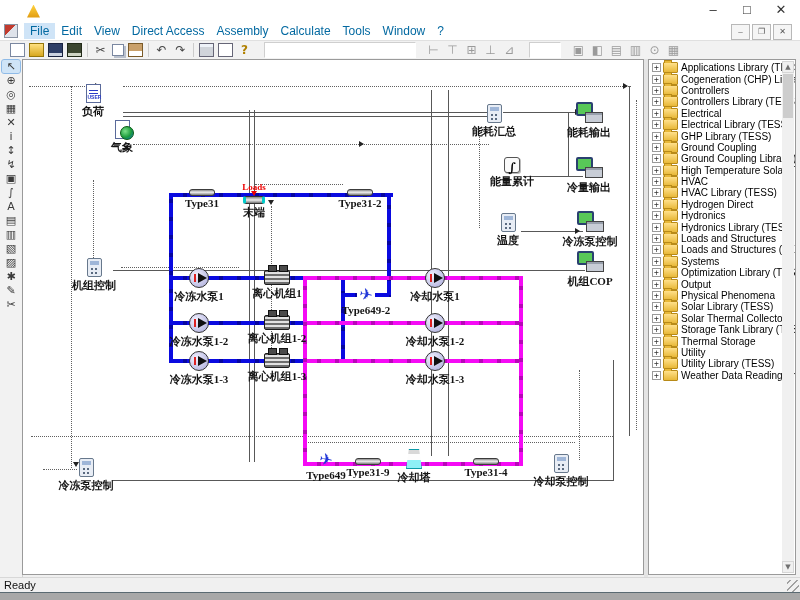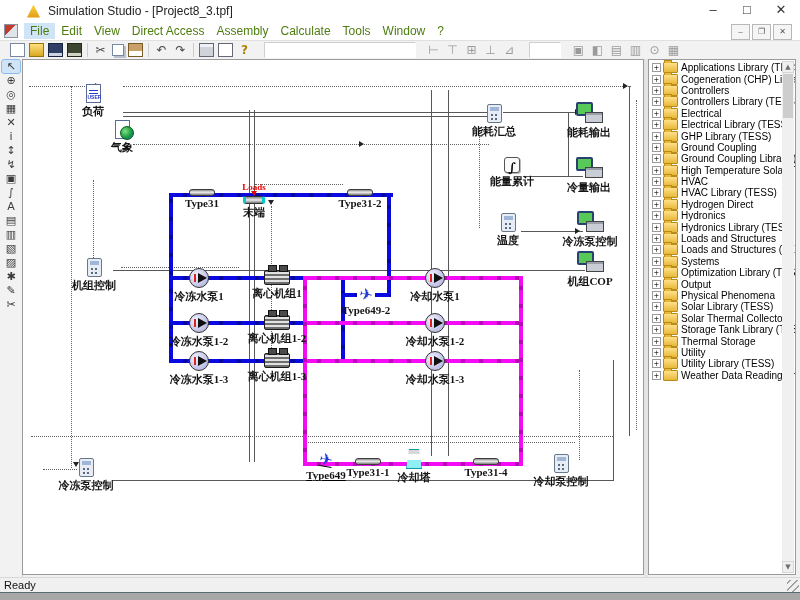--- a/index.html
+++ b/index.html
@@ -6,21 +6,21 @@
   body{width:800px;height:600px;position:relative;font-family:"Liberation Sans",sans-serif;background:#f0f0f0;overflow:hidden;}
   
   #titlebar{position:absolute;left:0;top:0;width:800px;height:22px;background:#fff;border-bottom:1px solid #e8e8e8;display:flex;align-items:center;}
   #app-icon{width:13px;height:13px;margin-left:27px;background:linear-gradient(180deg,#ffd23e,#e09b10);clip-path:polygon(50% 0,100% 100%,0 100%);}
   #title-text{font-size:12px;color:#222;margin-left:8px;}
   #win-btns{position:absolute;right:2px;top:0;height:22px;display:flex;}
   .wbtn{width:34px;height:22px;text-align:center;line-height:20px;font-size:13px;color:#333;}
   
   #menubar{position:absolute;left:0;top:22px;width:800px;height:18px;background:#fff;display:flex;align-items:center;font-size:12px;}
   #child-icon{width:12px;height:12px;margin:0 6px 0 4px;background:linear-gradient(135deg,#c23b2e 45%,#dfe3ea 45%);border:1px solid #8a93a2;}
-  .menu-item{padding:1px 6px;color:#4d7c0f;}
+  .menu-item{padding:1px 6px;color:#0369a1;}
   .menu-item.hl{background:#cfe4f7;}
   #mdi-btns{position:absolute;right:8px;top:2px;display:flex;gap:2px;}
   .mdibtn{width:17px;height:14px;border:1px solid #b8b8b8;background:#f5f5f5;font-size:8px;line-height:13px;text-align:center;color:#555;}
   
   #toolbar{position:absolute;left:0;top:40px;width:800px;height:18px;background:#f2f2f2;border-top:1px solid #e0e0e0;border-bottom:1px solid #cfcfcf;display:flex;align-items:center;}
   .tgroup{display:flex;align-items:center;margin-left:6px;padding:0 2px;}
   .ticon{width:15px;height:14px;margin:1px 2px;display:inline-block;font:12px/14px "DejaVu Sans",sans-serif;text-align:center;color:#444;box-sizing:border-box;}
   .tsep{width:1px;height:14px;background:#ccc;margin:0 3px;}
   .ti-new-file{background:#fff;border:1px solid #7a87a0;}
   .ti-open-file{background:linear-gradient(180deg,#ffe080,#d8a820);border:1px solid #96760a;}
@@ -99,21 +99,20 @@
   .ic-fan::before{content:"\2708";}
   .ic-tower{width:16px;height:20px;background:linear-gradient(180deg,#d8d8d8 0 22%,#fdfdfd 22% 55%,#8ef0f6 55%);border:1px solid #0a9aa8;clip-path:polygon(18% 0,82% 0,100% 100%,0 100%);}
   .loads-tag{position:absolute;top:-14px;left:0;right:0;color:#e00;font:bold 9px "Liberation Serif",serif;}
   .loads-arrow{position:absolute;top:-5px;left:50%;margin-left:-3px;border-top:5px solid #e00;border-left:3px solid transparent;border-right:3px solid transparent;}
 </style>
 </head>
 <body>
 
 <div id="titlebar">
   <span id="app-icon"></span>
-  <span id="title-text">Simulation Studio - [Project8_3.tpf]</span>
   <div id="win-btns">
     <span class="wbtn">–</span>
     <span class="wbtn">□</span>
     <span class="wbtn">✕</span>
   </div>
 </div>
 
 <div id="menubar">
   <span id="child-icon"></span>
   <span id="menu-items"><span class="menu-item hl">File</span><span class="menu-item">Edit</span><span class="menu-item">View</span><span class="menu-item">Direct Access</span><span class="menu-item">Assembly</span><span class="menu-item">Calculate</span><span class="menu-item">Tools</span><span class="menu-item">Window</span><span class="menu-item">?</span></span>
@@ -334,27 +333,27 @@
             <div class="clabel">冷却水泵1</div>
           </div>
           <div class="comp" style="left: 367px; top: 253px;">
             <span class="cicon ic-pump"></span>
             <div class="clabel">冷却水泵1-2</div>
           </div>
           <div class="comp" style="left: 367px; top: 291px;">
             <span class="cicon ic-pump"></span>
             <div class="clabel">冷却水泵1-3</div>
           </div>
-          <div class="comp" style="left: 258px; top: 392px; text-decoration: underline;">
+          <div class="comp" style="left: 258px; top: 392px;">
             <span class="cicon ic-fan"></span>
             <div class="clabel">Type649</div>
           </div>
           <div class="comp" style="left: 300px; top: 398px;">
             <span class="cicon ic-pipe"></span>
-            <div class="clabel">Type31-1</div>
+            <div class="clabel">Type31-9</div>
           </div>
           <div class="comp" style="left: 346px; top: 389px;">
             <span class="cicon ic-tower"></span>
             <div class="clabel">冷却塔</div>
           </div>
           <div class="comp" style="left: 418px; top: 398px;">
             <span class="cicon ic-pipe"></span>
             <div class="clabel">Type31-4</div>
           </div>
           <div class="comp" style="left: 18px; top: 398px;">

